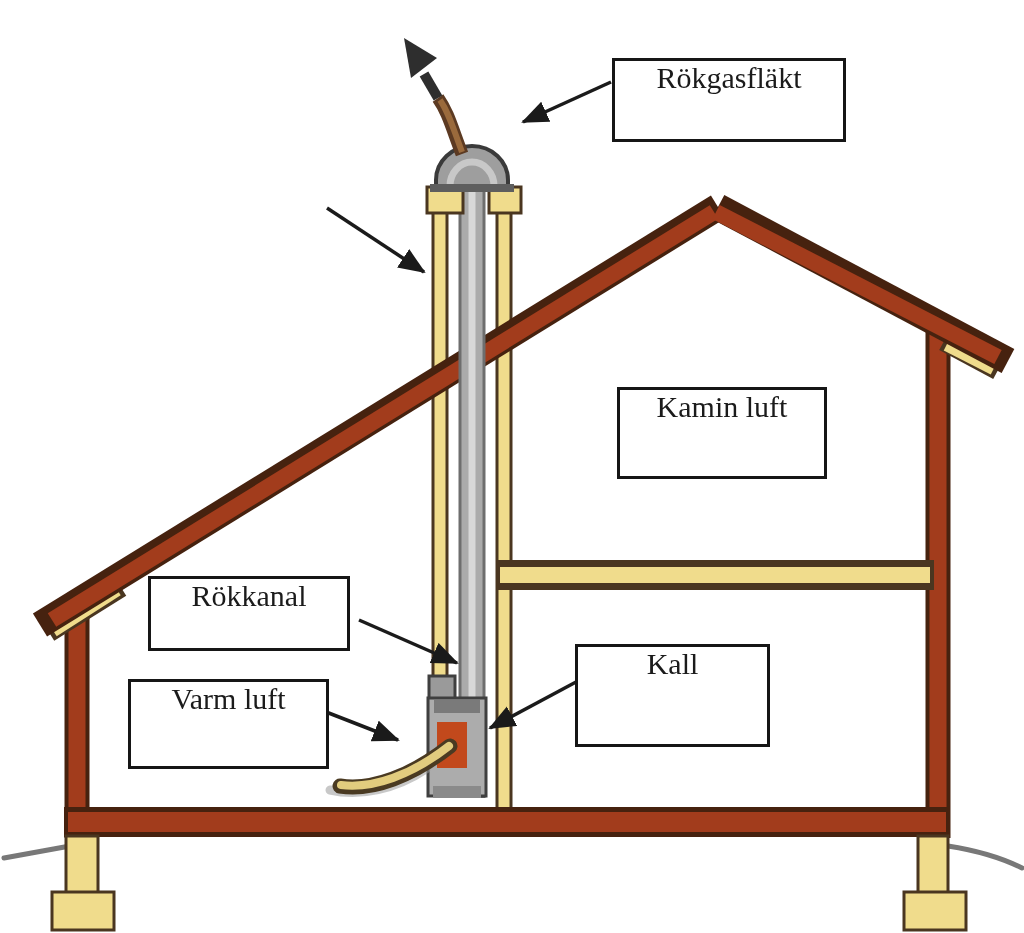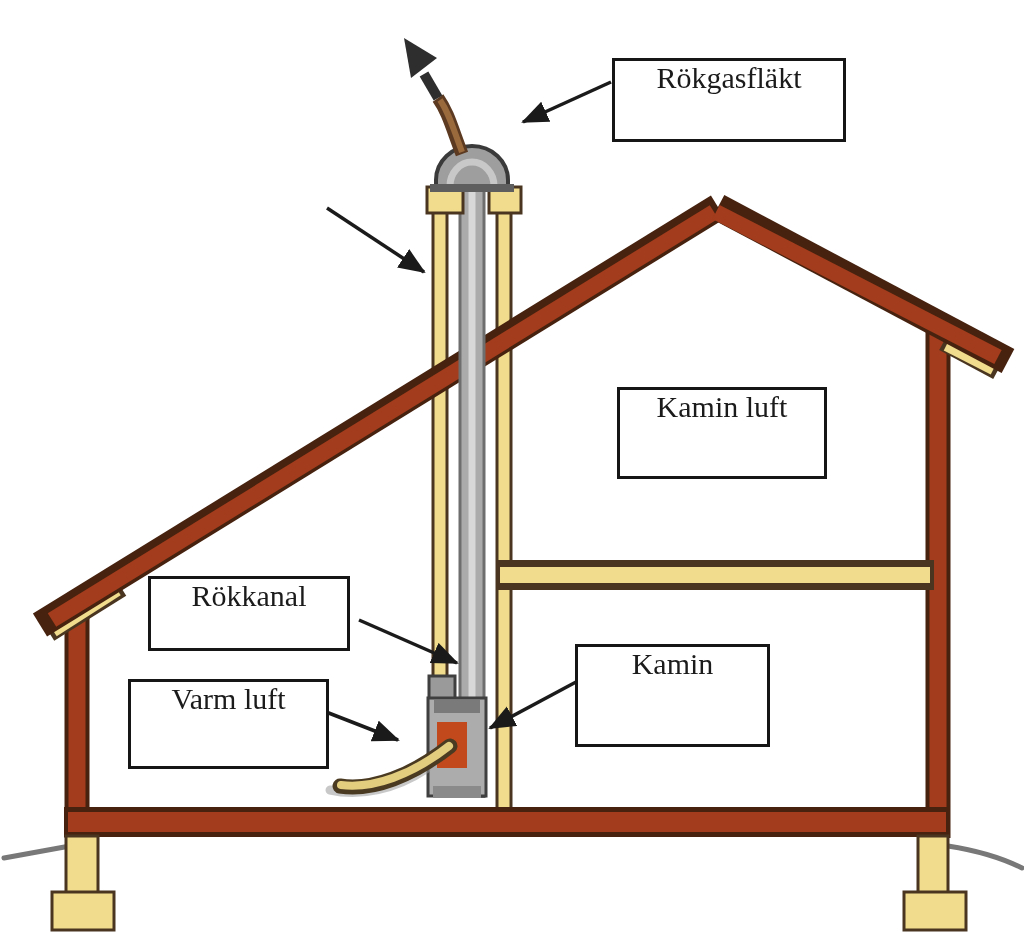--- a/index.html
+++ b/index.html
@@ -150,16 +150,16 @@
 
   <div class="label" style="left:148px;top:576px;width:196px;height:69px">
     <span>Rökkanal</span>
   </div>
 
   <div class="label" style="left:128px;top:679px;width:195px;height:84px">
     <span>Varm luft</span>
   </div>
 
   <div class="label" style="left:575px;top:644px;width:189px;height:97px">
-    <span>Kamin</span>
+    <span>Kall</span>
   </div>
 
 </div>
 
 </body></html>

